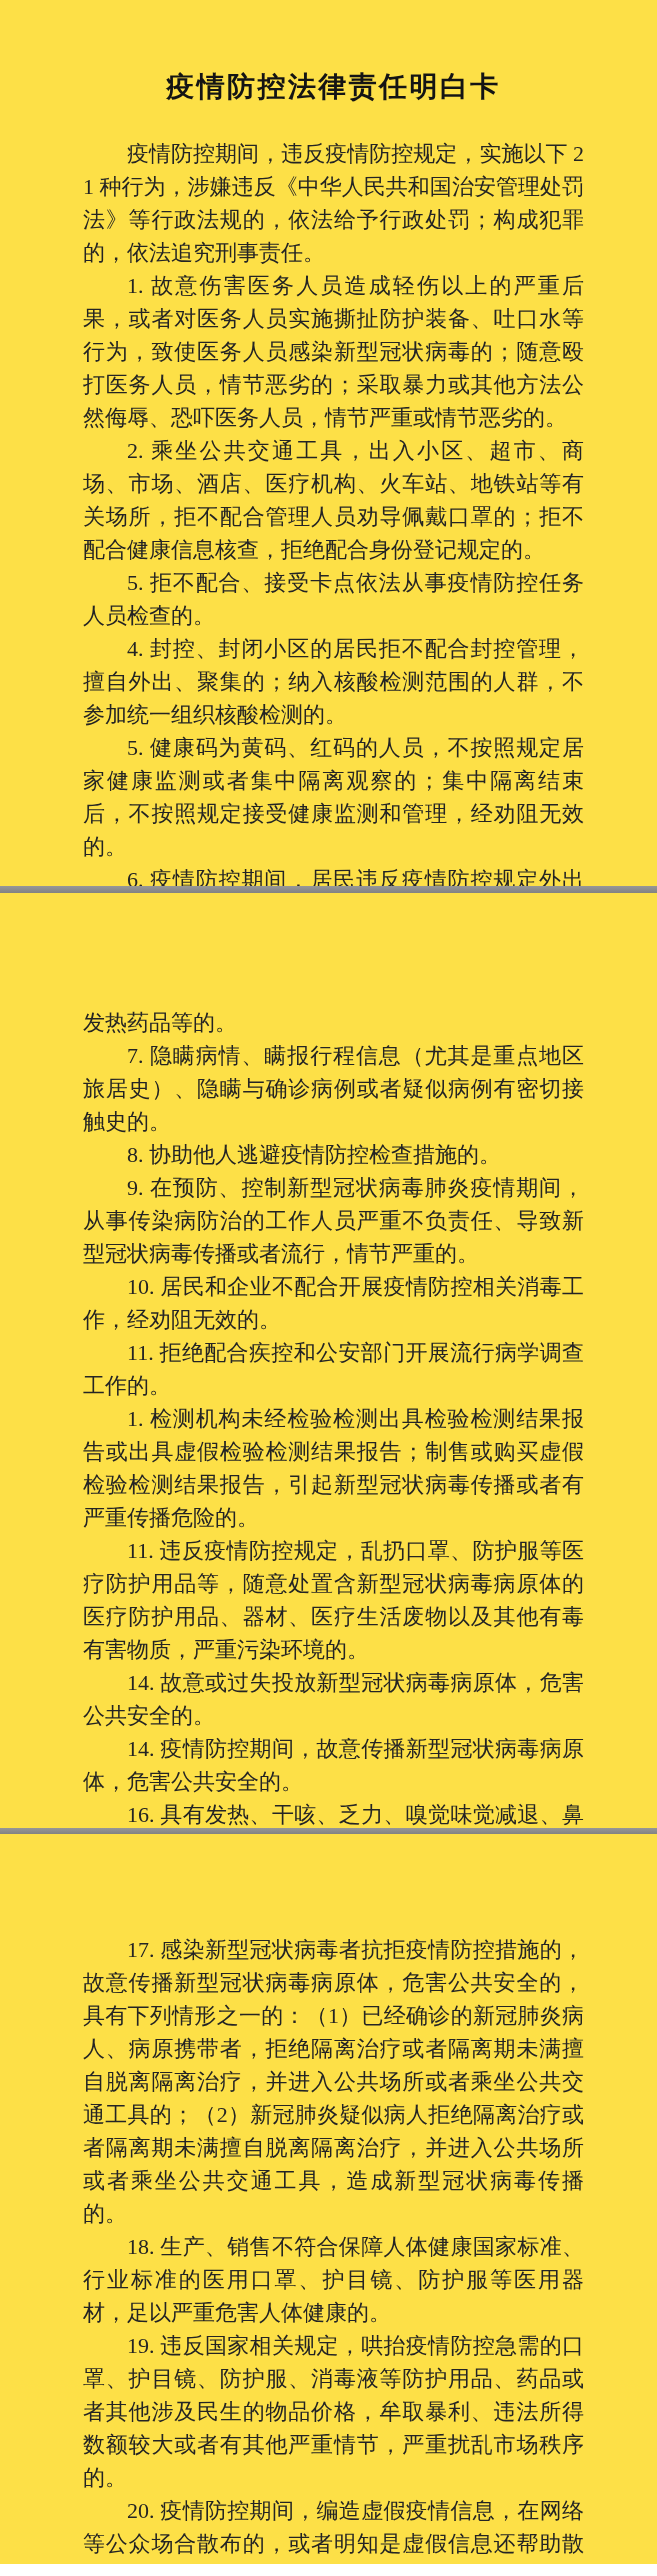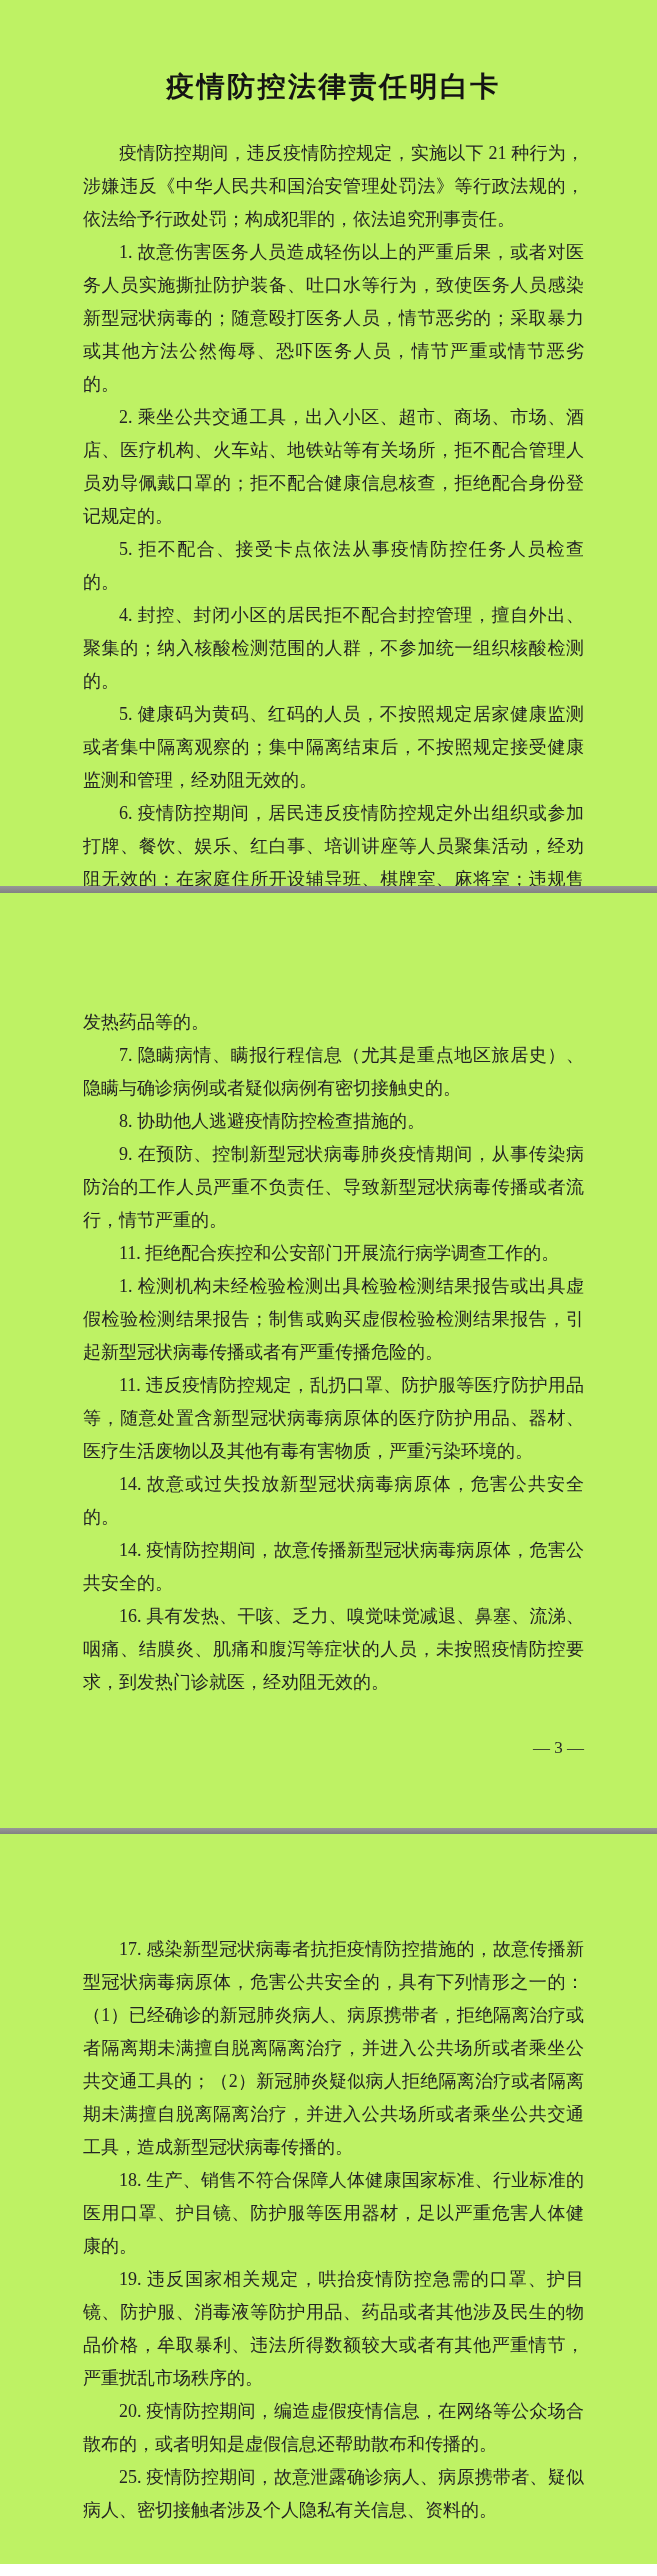--- a/index.html
+++ b/index.html
@@ -8,21 +8,21 @@
     background: #ffffff;
   }
   body {
     width: 658px;
     font-family: "Liberation Serif", "DejaVu Serif", serif;
     color: #242424;
   }
   .page {
     position: relative;
     box-sizing: border-box;
-    background: #bef264;
+    background: #fde047;
     overflow: hidden;
   }
   .page-1 { height: 886px; padding: 73px 74px 0 83px; }
   .page-2 { height: 935px; padding: 101px 74px 0 83px; }
   .page-3 { height: 730px; padding: 99px 74px 0 83px; }
   .page-divider {
     height: 7.3px;
     background: linear-gradient(180deg, #979797, #828282);
   }
   .page-divider.thin { height: 6px; }
@@ -30,21 +30,21 @@
     margin: 0 0 36px 0;
     font-size: 28px;
     line-height: 1;
     font-weight: bold;
     text-align: center;
     letter-spacing: 2.4px;
     color: #141414;
   }
   .doc-body p {
     margin: 0;
-    font-size: 18px;
+    font-size: 22px;
     line-height: 33px;
     text-align: justify;
     text-indent: 2em;
     color: #242424;
     word-break: break-all;
   }
   .doc-body p.no-indent { text-indent: 0; margin-top: 12px; }
   .page-num {
     font-size: 17px;
     line-height: 22px;
@@ -72,20 +72,21 @@
 
 <div class="page-divider"></div>
 
 <div class="page page-2">
   <div class="doc-body">
 
   <p class="no-indent">发热药品等的。</p>
       <p>7. 隐瞒病情、瞒报行程信息（尤其是重点地区旅居史）、隐瞒与确诊病例或者疑似病例有密切接触史的。</p>
       <p>8. 协助他人逃避疫情防控检查措施的。</p>
       <p>9. 在预防、控制新型冠状病毒肺炎疫情期间，从事传染病防治的工作人员严重不负责任、导致新型冠状病毒传播或者流行，情节严重的。</p>
+      <p>10. 居民和企业不配合开展疫情防控相关消毒工作，经劝阻无效的。</p>
       <p>11. 拒绝配合疾控和公安部门开展流行病学调查工作的。</p>
       <p>1. 检测机构未经检验检测出具检验检测结果报告或出具虚假检验检测结果报告；制售或购买虚假检验检测结果报告，引起新型冠状病毒传播或者有严重传播危险的。</p>
       <p>11. 违反疫情防控规定，乱扔口罩、防护服等医疗防护用品等，随意处置含新型冠状病毒病原体的医疗防护用品、器材、医疗生活废物以及其他有毒有害物质，严重污染环境的。</p>
       <p>14. 故意或过失投放新型冠状病毒病原体，危害公共安全的。</p>
       <p>14. 疫情防控期间，故意传播新型冠状病毒病原体，危害公共安全的。</p>
       <p>16. 具有发热、干咳、乏力、嗅觉味觉减退、鼻塞、流涕、咽痛、结膜炎、肌痛和腹泻等症状的人员，未按照疫情防控要求，到发热门诊就医，经劝阻无效的。</p>
     </div>
   <div class="page-num">— 3 —</div>
 </div>
 

